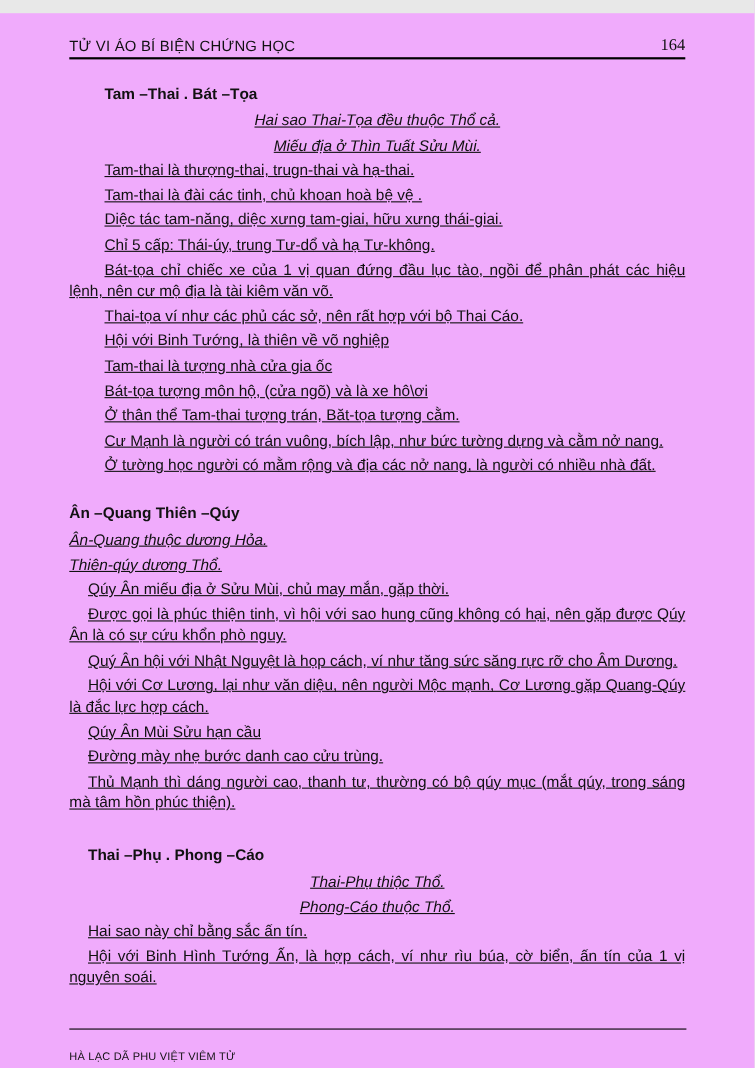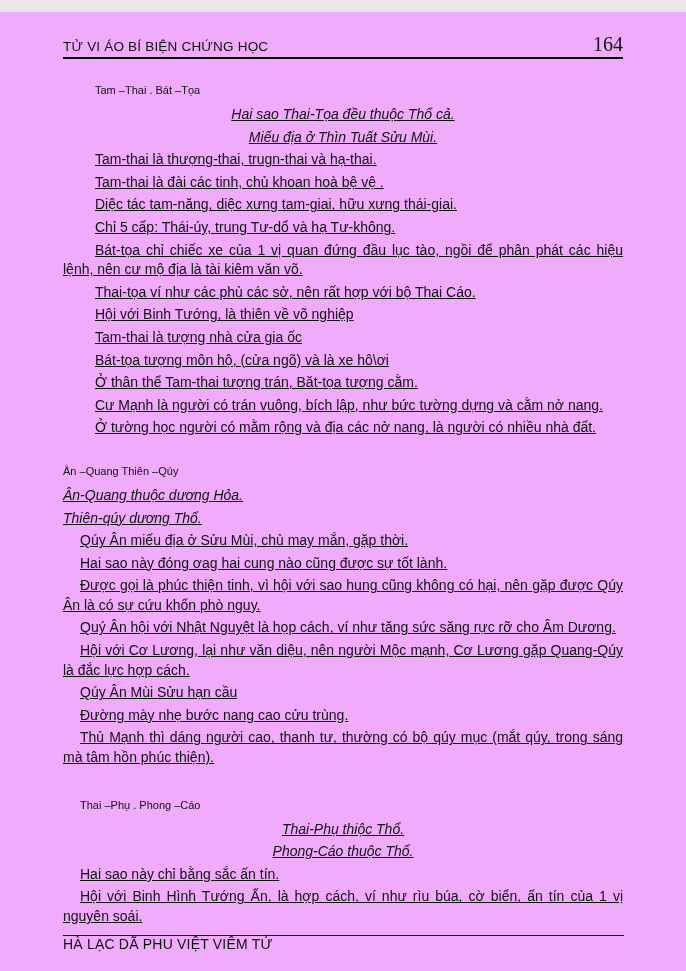--- a/index.html
+++ b/index.html
@@ -13,42 +13,42 @@
     margin: 12px auto;
   }
   .content { padding: 22px 63px 0 63px; }
 
   .page-header {
     display: flex; justify-content: space-between; align-items: flex-end;
     border-bottom: 2px solid #000;
     padding-bottom: 3px;
   }
   .page-header .title { font-size: 13.5px; letter-spacing: 0.2px; }
-  .page-header .page-num { font-family: "Liberation Serif", serif; font-size: 20px; line-height: 1; }
+  .page-header .page-num { font-family: "Liberation Serif", serif; font-size: 15px; line-height: 1; }
 
   .section-heading {
-    font-weight: normal; font-size: 11px;
+    font-weight: bold; font-size: 14px;
     margin: 0 0 4px 0; line-height: 22px;
   }
   .mt-s1 { margin-top: 20px; }
   .mt-s2 { margin-top: 22px; }
   .mt-s3 { margin-top: 26px; }
   .ind-lg { text-indent: 32px; }
   .ind-sm { text-indent: 17px; }
 
   p { margin: 0 0 3px 0; font-size: 14px; line-height: 19.6px; text-decoration: underline; }
   .epigraph { text-align: center; font-style: italic; }
   .lead-italic { font-style: italic; }
   .justify { text-align: justify; }
 
   .page-footer {
     position: absolute; left: 63px; right: 62px; top: 923px;
     border-top: 1.5px solid #000;
-    padding-top: 0;
-    font-size: 14px; letter-spacing: 0.2px;
+    padding-top: 20px;
+    font-size: 10px; letter-spacing: 0.2px;
   }
 </style>
 </head>
 <body>
 
 <div class="page">
   <div class="content">
 
     <div class="page-header">
       <span class="title">TỬ VI ÁO BÍ BIỆN CHỨNG HỌC</span>
@@ -68,26 +68,25 @@
     <p class="ind-lg">Tam-thai là tượng nhà cửa gia ốc</p>
     <p class="ind-lg">Bát-tọa tượng môn hộ, (cửa ngõ) và là xe hô\ơi</p>
     <p class="ind-lg">Ở thân thể Tam-thai tượng trán, Băt-tọa tượng cằm.</p>
     <p class="ind-lg">Cư Mạnh là người có trán vuông, bích lập, như bức tường dựng và cằm nở nang.</p>
     <p class="ind-lg">Ở tường học người có mằm rộng và địa các nở nang, là người có nhiều nhà đất.</p>
 
     <h2 class="section-heading mt-s2">Ân –Quang   Thiên –Qúy</h2>
     <p class="lead-italic">Ân-Quang thuộc dương Hỏa.</p>
     <p class="lead-italic">Thiên-qúy dương Thổ.</p>
     <p class="ind-sm">Qúy Ân miếu địa ở Sửu Mùi, chủ may mắn, gặp thời.</p>
-    <p class="ind-sm">Hai sao này đóng ơag hai cung nào cũng được sự tốt lành.</p>
     <p class="ind-sm justify">Được gọi là phúc thiện tinh, vì hội với sao hung cũng không có hại, nên gặp được Qúy Ân là có sự cứu khổn phò nguy.</p>
     <p class="ind-sm">Quý Ân hội với Nhật Nguyệt là họp cách, ví như tăng sức săng rực rỡ cho Âm Dương.</p>
     <p class="ind-sm justify">Hội với Cơ Lương, lại như  văn diệu, nên người Mộc mạnh, Cơ Lương gặp Quang-Qúy là đắc lực hợp cách.</p>
     <p class="ind-sm">Qúy Ân Mùi Sửu hạn cầu</p>
-    <p class="ind-sm">Đường mày nhẹ bước nang cao cửu trùng.</p>
+    <p class="ind-sm">Đường mày nhẹ bước danh cao cửu trùng.</p>
     <p class="ind-sm justify">Thủ Mạnh thì dáng người cao, thanh tư, thường có bộ qúy mục (mắt qúy, trong sáng mà tâm hồn phúc thiện).</p>
 
     <h2 class="section-heading mt-s3 ind-sm">Thai –Phụ  .  Phong –Cáo</h2>
     <p class="epigraph">Thai-Phụ thiộc Thổ.</p>
     <p class="epigraph">Phong-Cáo thuộc Thổ.</p>
     <p class="ind-sm">Hai sao này chỉ bằng sắc ấn tín.</p>
     <p class="ind-sm justify">Hội với Binh Hình Tướng Ấn, là hợp cách, ví như rìu búa, cờ biển, ấn tín của 1 vị nguyên soái.</p>
 
   </div>
 

